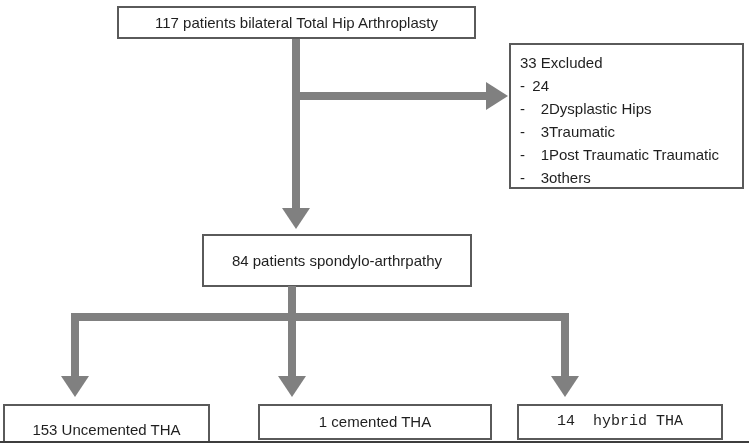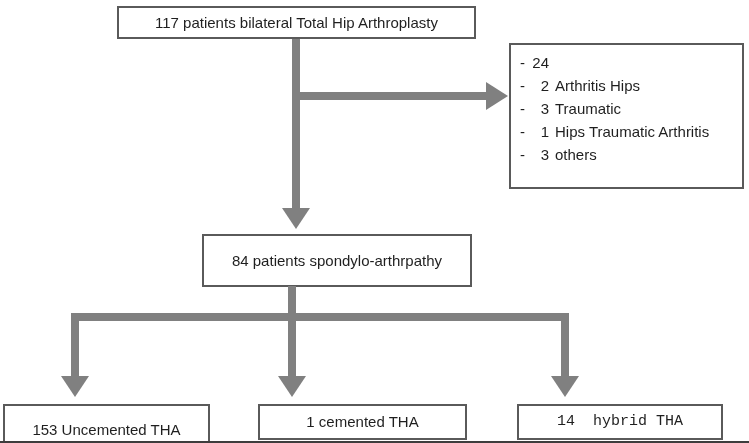--- a/index.html
+++ b/index.html
@@ -28,27 +28,27 @@
     display: flex;
     align-items: center;
     justify-content: center;
     text-align: center;
     white-space: pre;
   }
   #top-box        { left: 117px; top: 6px;   width: 359px; height: 33px; }
   #excluded-box   { left: 509px; top: 43px;  width: 235px; height: 146px; padding: 6px 8px 0 9px; }
   #middle-box     { left: 202px; top: 234px; width: 270px; height: 53px; flex-direction: column; }
   #outcome-box-0  { left: 3px;   top: 404px; width: 207px; height: 52px; }
-  #outcome-box-1  { left: 258px; top: 404px; width: 209px; height: 36px; }
+  #outcome-box-1  { left: 258px; top: 404px; width: 234px; height: 36px; }
   #outcome-box-2  { left: 517px; top: 404px; width: 206px; height: 36px; font-family: Liberation Mono, monospace; }
 
   .ex-title { font-size: 15px; line-height: 23px; white-space: pre; }
   .ex-row   { display: flex; font-size: 15px; line-height: 23px; }
   .ex-bullet{ width: 10px; }
-  .ex-num   { width: 19px; text-align: right; margin-right: 6px; white-space: pre; }
+  .ex-num   { width: 19px; text-align: right; white-space: pre; }
   .ex-label { white-space: pre; }
 
   .mid-line { display: block; line-height: 24px; white-space: pre; text-align: center; }
 
   
   .shaft, .bar {
     position: absolute;
     background: #808080;
   }
   .head-down {
@@ -101,38 +101,39 @@
     <span>117 patients bilateral Total Hip Arthroplasty</span>
   </div>
 
   <div class="shaft" id="v1-shaft"></div>
   <div class="head-down" id="v1-head"></div>
 
   <div class="bar" id="h1-shaft"></div>
   <div class="head-right" id="h1-head"></div>
 
   <div class="box" id="excluded-box">
+    <div class="ex-title">33 Excluded</div>
     <div class="ex-row">
       <span class="ex-bullet">-</span>
       <span class="ex-num">24</span>
     </div>
     <div class="ex-row">
       <span class="ex-bullet">-</span>
       <span class="ex-num">2</span>
-      <span class="ex-label">Arthritis Hips</span>
+      <span class="ex-label">Dysplastic Hips</span>
     </div>
     <div class="ex-row">
       <span class="ex-bullet">-</span>
       <span class="ex-num">3</span>
       <span class="ex-label">Traumatic</span>
     </div>
     <div class="ex-row">
       <span class="ex-bullet">-</span>
       <span class="ex-num">1</span>
-      <span class="ex-label">Hips Traumatic Arthritis</span>
+      <span class="ex-label">Post Traumatic Traumatic</span>
     </div>
     <div class="ex-row">
       <span class="ex-bullet">-</span>
       <span class="ex-num">3</span>
       <span class="ex-label">others</span>
     </div>
   </div>
 
   <div class="box centered" id="middle-box">
     <span class="mid-line">84 patients spondylo-arthrpathy</span>

